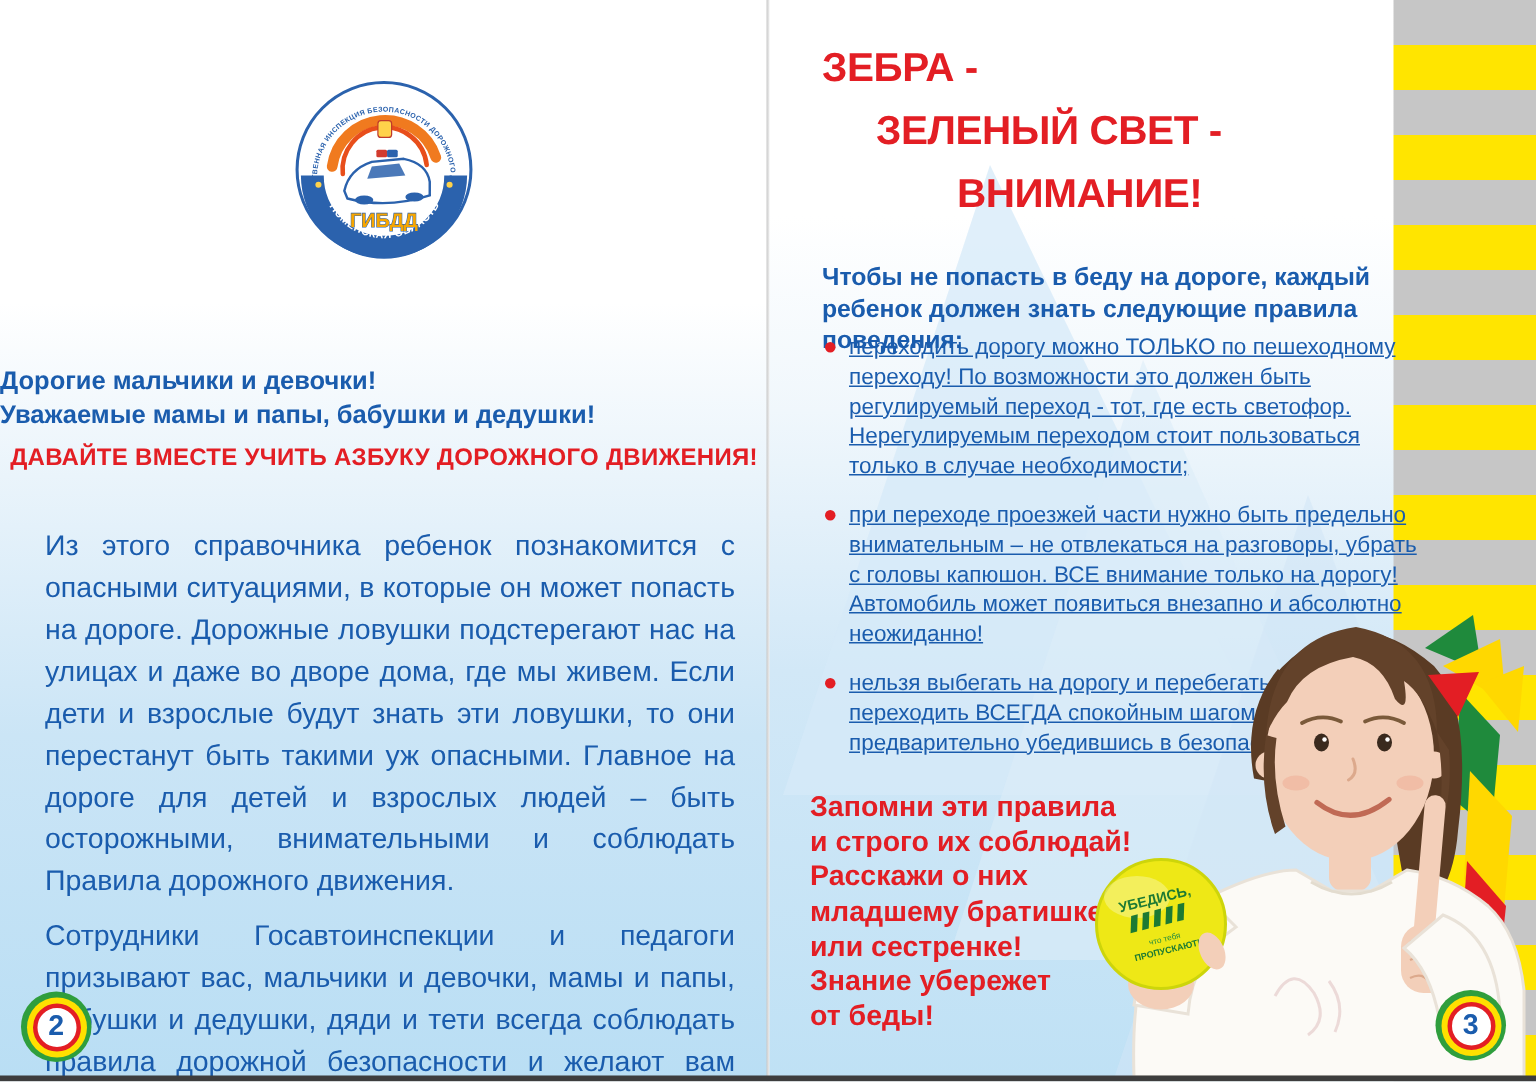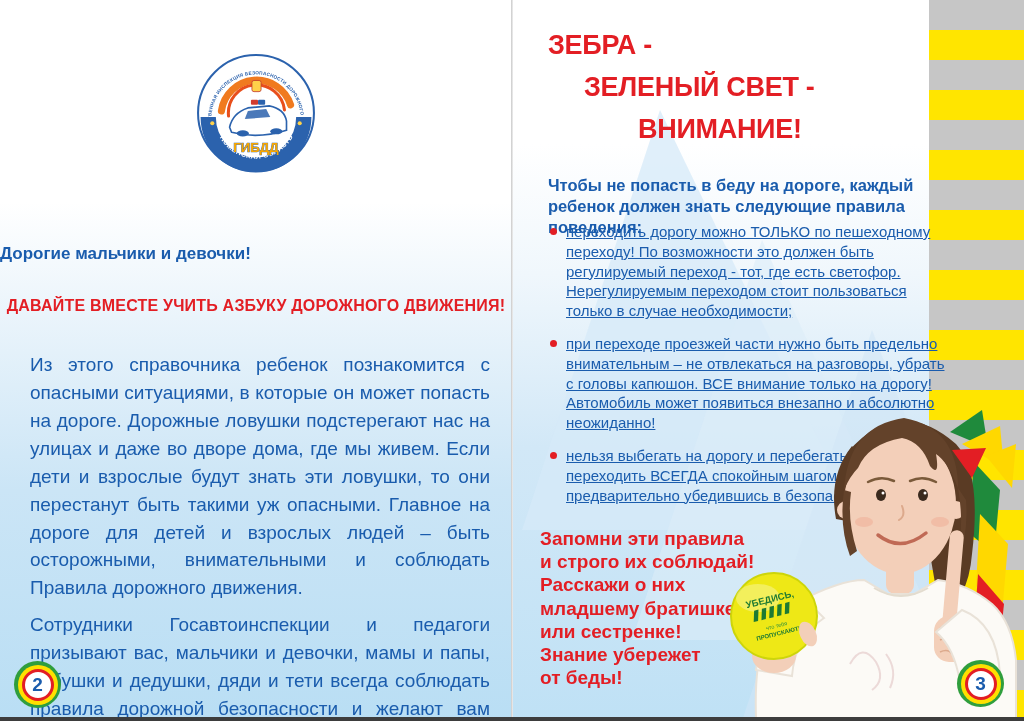--- a/index.html
+++ b/index.html
@@ -134,20 +134,21 @@
         <path d="M34,74 Q37,60 52,55 L73,53 Q88,56 90,68 L90,77 Q62,86 36,79 Z" fill="#ffffff" stroke="#2b62ad" stroke-width="1.6"></path>
         <path d="M52,58 L70,56 L74,64 L49,66 Z" fill="#2b62ad" opacity=".85"></path>
         <ellipse cx="47" cy="80" rx="6" ry="3" fill="#2b62ad"></ellipse>
         <ellipse cx="80" cy="78" rx="6" ry="3" fill="#2b62ad"></ellipse>
         <text x="60" y="98" text-anchor="middle" font-size="13" font-weight="bold" fill="#f7a600" stroke="#2b62ad" stroke-width=".7" paint-order="stroke">ГИБДД</text>
       </svg>
     </div>
 
     <div class="greeting">
       <div>Дорогие мальчики и девочки!</div>
+      <div>Уважаемые мамы и папы, бабушки и дедушки!</div>
     </div>
 
     <div class="slogan">ДАВАЙТЕ ВМЕСТЕ УЧИТЬ АЗБУКУ ДОРОЖНОГО ДВИЖЕНИЯ!</div>
 
     <div class="body-copy">
       <p>Из этого справочника  ребенок познакомится с опасными ситуациями, в которые он может попасть на дороге.  Дорожные ловушки подстерегают нас на улицах и даже во дворе дома, где мы живем. Если дети и взрослые будут  знать эти ловушки,  то они перестанут быть такими уж опасными. Главное на дороге для детей и взрослых людей – быть осторожными, внимательными и соблюдать Правила дорожного движения.</p>
       <p>Сотрудники Госавтоинспекции и педагоги призывают вас, мальчики и девочки, мамы и папы, бабушки и дедушки, дяди и тети всегда соблюдать правила дорожной безопасности и желают вам только счастливого пути каждый день и каждый час!</p>
     </div>
 
     <div class="page-badge left">

